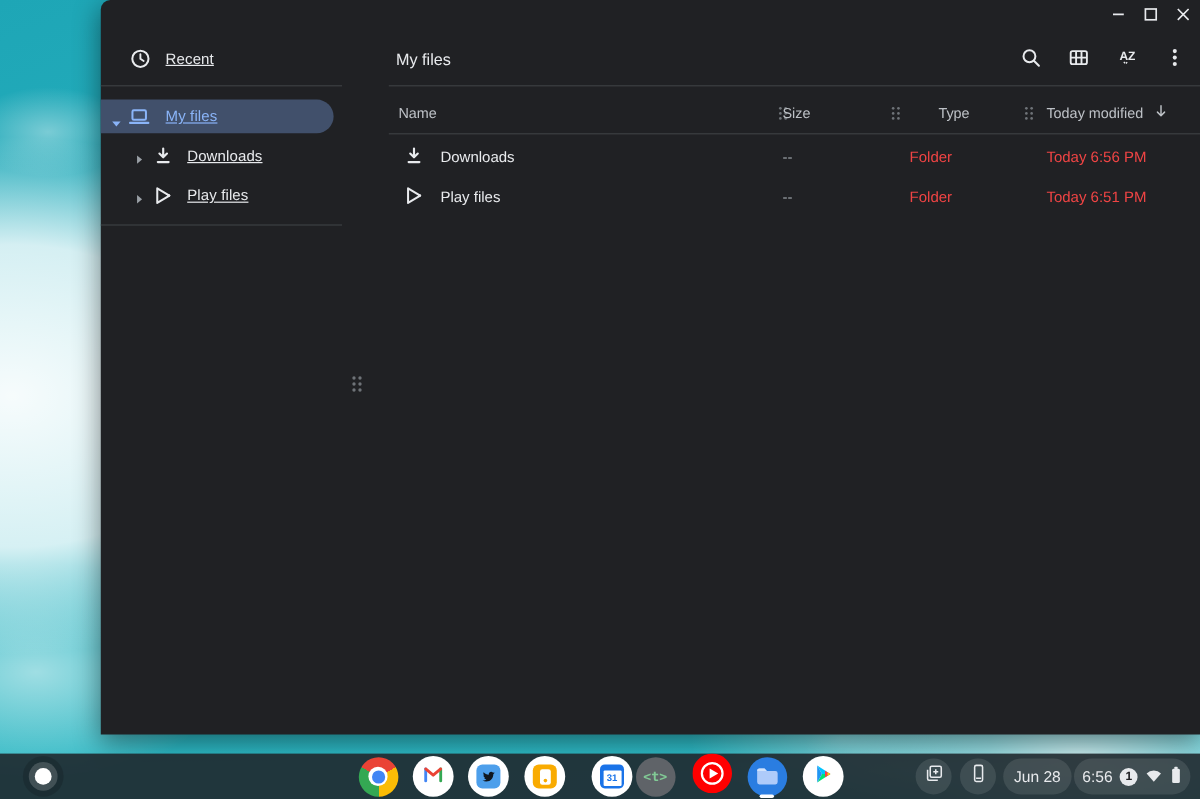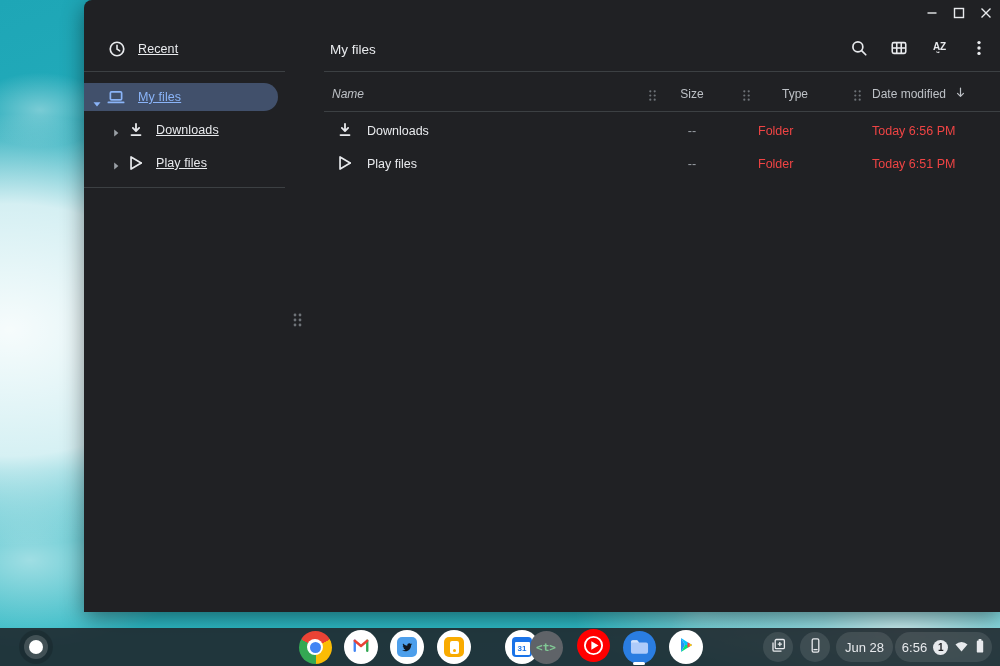--- a/index.html
+++ b/index.html
@@ -44,21 +44,21 @@
   
   .main-title { position:absolute; left:246px; top:42px; color:#e8eaed; font-size:13.5px; font-weight:500; }
   .tool-btn { position:absolute; width:32px; height:32px; top:34px; display:flex; align-items:center; justify-content:center; border-radius:16px; }
 
   
   .col-label { position:absolute; top:87px; color:#bdc1c6; font-size:12px; }
   .cell { position:absolute; font-size:12.5px; color:#ef4444; }
   .row-hit { position:absolute; left:240px; width:676px; height:33px; }
   .dot-handle { position:absolute; }
 
-  .right { text-align:center; }
+  .right { text-align:left; }
 
   
   .shelf {
     position:absolute; left:0; top:628px; width:1000px; height:38px;
     background:rgba(31,40,45,.90);
   }
   .launcher { position:absolute; left:19px; top:2px; width:34px; height:34px; border-radius:50%;
     background:rgba(0,0,0,.15); display:flex; align-items:center; justify-content:center; }
   .launcher-dot { width:14px; height:14px; border-radius:50%; background:#fff;
     box-shadow:0 0 0 5px rgba(255,255,255,.17); }
@@ -233,21 +233,21 @@
               <circle cx="8" cy="3.2" r="1.5"></circle>
               <circle cx="8" cy="8" r="1.5"></circle>
               <circle cx="8" cy="12.8" r="1.5"></circle>
             </g>
           </svg>
       </span>
     </div>
 
     <div class="divider" style="left:240px;top:71px;width:676px;"></div>
 
-    <div class="col-label" style="left:248px;font-style:italic;">Name</div>
+    <div class="col-label" style="left:248px;">Name</div>
 
     <div class="dot-handle" style="left:564px;top:88px;">
       <svg width="9" height="13" viewBox="0 0 9 13">
           <g fill="#6e7378">
             <circle cx="2.3" cy="2.3" r="1.1"></circle>
             <circle cx="6.7" cy="2.3" r="1.1"></circle>
             <circle cx="2.3" cy="6.5" r="1.1"></circle>
             <circle cx="6.7" cy="6.5" r="1.1"></circle>
             <circle cx="2.3" cy="10.7" r="1.1"></circle>
             <circle cx="6.7" cy="10.7" r="1.1"></circle>
@@ -279,21 +279,21 @@
             <circle cx="6.7" cy="2.3" r="1.1"></circle>
             <circle cx="2.3" cy="6.5" r="1.1"></circle>
             <circle cx="6.7" cy="6.5" r="1.1"></circle>
             <circle cx="2.3" cy="10.7" r="1.1"></circle>
             <circle cx="6.7" cy="10.7" r="1.1"></circle>
           </g>
         </svg>
     </div>
 
     <div class="col-label" style="left:788px;display:flex;align-items:center;gap:8px;top:86px;">
-      <span>Date modified</span>
+      <span>Today modified</span>
       <span>
         <svg width="13" height="13" viewBox="0 0 14 14">
             <path d="M7 2.2 V11 M3.8 8 L7 11.2 L10.2 8" fill="none" stroke="#bdc1c6" stroke-width="1.3" stroke-linecap="round" stroke-linejoin="round"></path>
           </svg>
       </span>
     </div>
 
     <div class="divider" style="left:240px;top:111px;width:676px;"></div>
 
     <div class="row-hit" style="top:114px;">
@@ -348,21 +348,21 @@
         <svg width="13" height="13" viewBox="0 0 24 24">
             <path d="M21 6c-.7.3-1.4.5-2.1.6.8-.5 1.3-1.2 1.6-2-.7.4-1.5.7-2.3.9C17.5 4.6 16.5 4 15.4 4c-2.1 0-3.8 1.7-3.8 3.8 0 .3 0 .6.1.9-3.2-.2-6-1.7-7.9-4-.3.6-.5 1.2-.5 1.9 0 1.3.7 2.5 1.7 3.2-.6 0-1.2-.2-1.7-.5v.1c0 1.8 1.3 3.4 3 3.7-.3.1-.7.1-1 .1-.2 0-.5 0-.7-.1.5 1.5 1.9 2.6 3.5 2.6-1.3 1-2.9 1.6-4.7 1.6H2c1.7 1.1 3.7 1.7 5.8 1.7 7 0 10.8-5.8 10.8-10.8v-.5c.7-.5 1.4-1.2 1.9-1.9z" fill="#10171e"></path>
           </svg>
       </div>
     </div>
 
     <div class="app white" style="left:437px;">
       <div class="notes-sq"></div>
     </div>
 
-    <div class="app white" style="left:505px;align-items:center;">
+    <div class="app white" style="left:493px;align-items:center;">
       <div class="cal-sq">
         <div class="cal-face">31</div>
       </div>
     </div>
 
     <div class="app" style="left:529px;">
       <div class="term-circle">&lt;t&gt;</div>
     </div>
 
     <div class="app" style="left:576px;">

